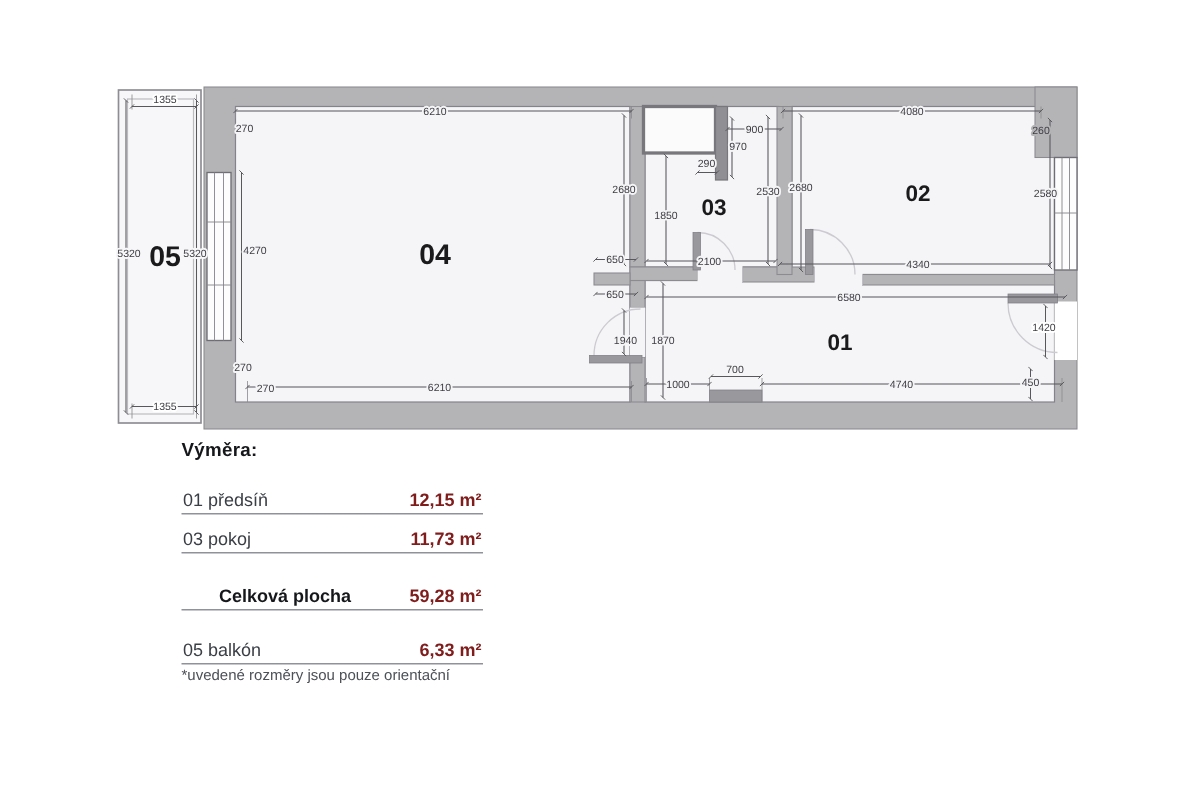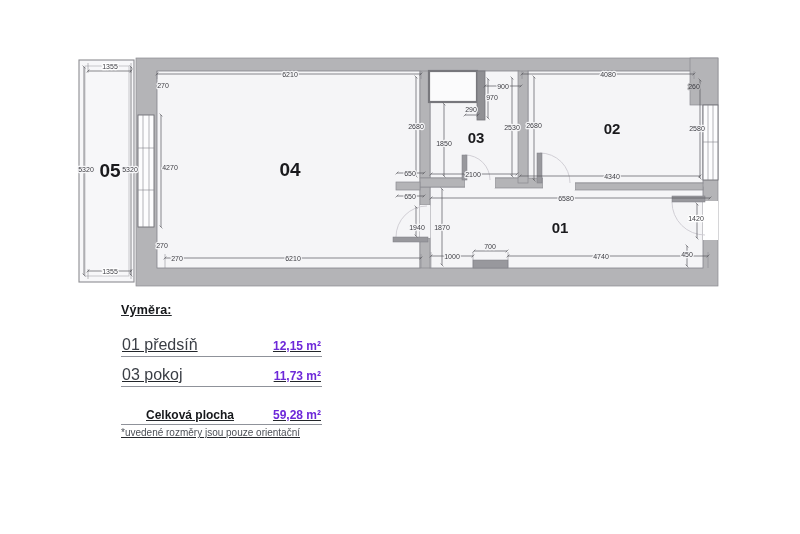--- a/index.html
+++ b/index.html
@@ -17,29 +17,29 @@
   .winline{stroke:#85858b;stroke-width:.6;}
   .dim{stroke:#57575c;stroke-width:.7;marker-start:url(#tk);marker-end:url(#tk);}
   .ext{stroke:#8a8a90;stroke-width:.55;}
   .dimt{font-family:"Liberation Sans",sans-serif;font-size:7px;fill:#3d3d43;text-anchor:middle;
         paint-order:stroke;stroke:#f5f5f7;stroke-width:2.5px;stroke-linejoin:round;}
   .roomlbl{font-family:"Liberation Sans",sans-serif;font-weight:bold;fill:#1a1a1d;text-anchor:middle;
         paint-order:stroke;stroke:#f5f5f7;stroke-width:3.5px;stroke-linejoin:round;}
   .lbl-lg{font-size:19px;}
   .lbl-md{font-size:15px;}
   
-  .legend{position:absolute;left:121px;top:303px;width:201px;color:#23262b;text-decoration:underline;}
+  .legend{position:absolute;left:121px;top:293px;width:201px;color:#23262b;}
   .legend-title{font-size:12.5px;font-weight:bold;margin:0;letter-spacing:.2px;color:#15171a;}
   .lrow{display:flex;justify-content:space-between;align-items:baseline;
         border-bottom:1.1px solid #8f929a;padding:0 1px 2px 1px;margin-top:8.5px;}
   .lrow.first{margin-top:19px;}
   .lrow.total{margin-top:21px;}
   .lrow.balc{margin-top:19px;}
-  .lab{font-size:16px;color:#3a3e45;}
-  .val{font-size:12px;font-weight:bold;color:#6d28d9;margin-left:12px;}
+  .lab{font-size:12px;color:#3a3e45;}
+  .val{font-size:12px;font-weight:bold;color:#7f1d1d;margin-left:12px;}
   .lrow.total .lab{font-size:12px;font-weight:bold;color:#15171a;margin-left:24px;}
   .fnote{font-size:10px;color:#4c5057;margin-top:2.5px;}
 </style>
 </head>
 <body>
 
 <svg width="800" height="300" viewBox="0 0 800 300">
   <defs>
     <marker id="tk" markerWidth="5" markerHeight="5" refX="2.5" refY="2.5" orient="auto">
       <path d="M0.5,4.5 L4.5,0.5" stroke="#57575c" stroke-width="0.9" fill="none"></path>
@@ -207,14 +207,18 @@
   <div class="lrow">
     <span class="lab">03 pokoj</span>
     <span class="val">11,73 m²</span>
   </div>
 
   <div class="lrow total">
     <span class="lab">Celková plocha</span>
     <span class="val">59,28 m²</span>
   </div>
 
+  <div class="lrow balc">
+    <span class="lab">05 balkón</span>
+    <span class="val">6,33 m²</span>
+  </div>
   <div class="fnote">*uvedené rozměry jsou pouze orientační</div>
 </div>
 
 </body></html>

